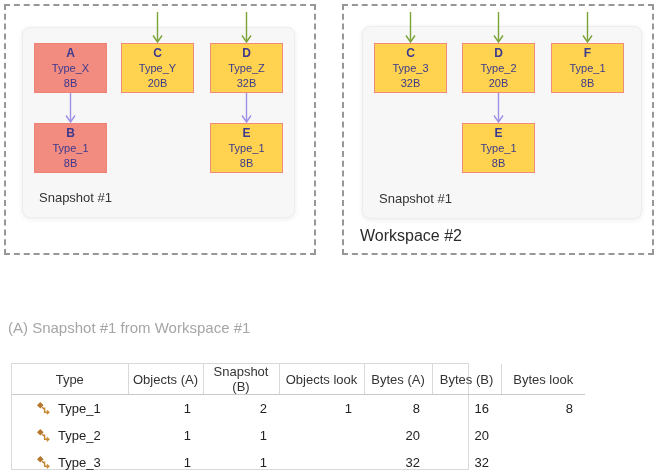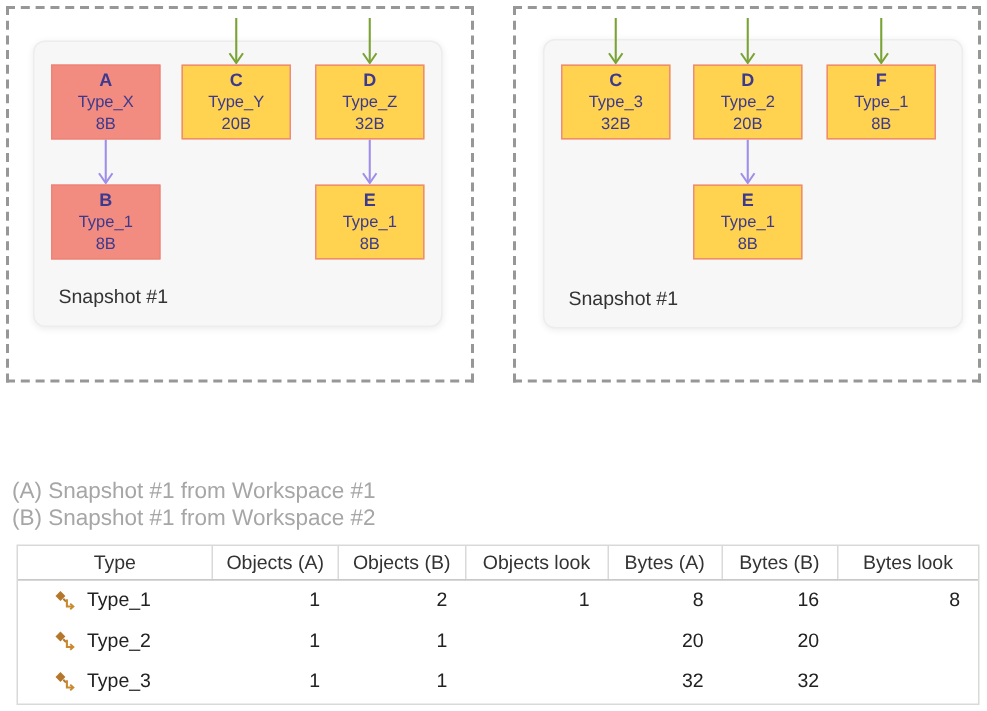--- a/index.html
+++ b/index.html
@@ -24,21 +24,21 @@
   .node .nid { font-weight:700; font-size:12px; }
   .node.yellow { background:#FFD24F; border-color:#EF8B7B; }
   .node.pink   { background:#F28B80; border-color:#EE8376; }
 
   .arrows { position:absolute; left:0; top:0; pointer-events:none; }
 
   .section-title { position:absolute; left:8px; top:281px; font-size:15px; color:#1f1f1f; }
   .caption { position:absolute; left:8px; font-size:15px; color:#a6a6a6; }
   #caption-a { top:319px; } #caption-b { top:337px; }
 
-  .grid-wrap { position:absolute; left:11px; top:363px; width:642px; height:107px;
+  .grid-wrap { position:absolute; left:11px; top:363px; width:458px; height:107px;
                border:1px solid #d9d9d9; background:#fff; }
   table.grid { width:100%; border-collapse:collapse; table-layout:fixed; font-size:13px; }
   table.grid th { font-weight:400; color:#333333; text-align:center; height:22px;
                   border-bottom:1px solid #c9c9c9; border-right:1px solid #d9d9d9; }
   table.grid th:last-child { border-right:none; }
   table.grid td { height:27px; color:#222222; }
   td.num { text-align:right; padding-right:12px; }
   .type-wrap { display:flex; align-items:center; gap:8px; padding-left:24px; }
   .type-wrap svg { flex:0 0 auto; }
 </style>
@@ -123,41 +123,41 @@
     <div class="node yellow" style="left:207px; top:37px;">
       <div class="nid">F</div>
       <div>Type_1</div>
       <div>8B</div>
     </div>
     <div class="node yellow" style="left:118px; top:117px;">
       <div class="nid">E</div>
       <div>Type_1</div>
       <div>8B</div>
     </div>
+    <div class="ws-label">Workspace #2</div>
   </div>
 
   <div class="caption" id="caption-a">(A) Snapshot #1 from Workspace #1</div>
-  <div class="caption" id="caption-b">(B) Snapshot #1 from Workspace #2</div>
 
   <div class="grid-wrap">
     <table class="grid">
       <colgroup>
         <col style="width:116px">
           <col style="width:75px">
           <col style="width:76px">
         <col style="width:85px">
           <col style="width:68px">
           <col style="width:69px">
           <col style="width:84px">
       </colgroup>
       <thead>
         <tr>
           <th>Type</th>
           <th>Objects (A)</th>
-          <th>Objects (B)</th>
+          <th>Snapshot (B)</th>
           <th>Objects look</th>
           <th>Bytes (A)</th>
           <th>Bytes (B)</th>
           <th>Bytes look</th>
         </tr>
       </thead>
       <tbody>
         <tr>
           <td>
               <div class="type-wrap">

